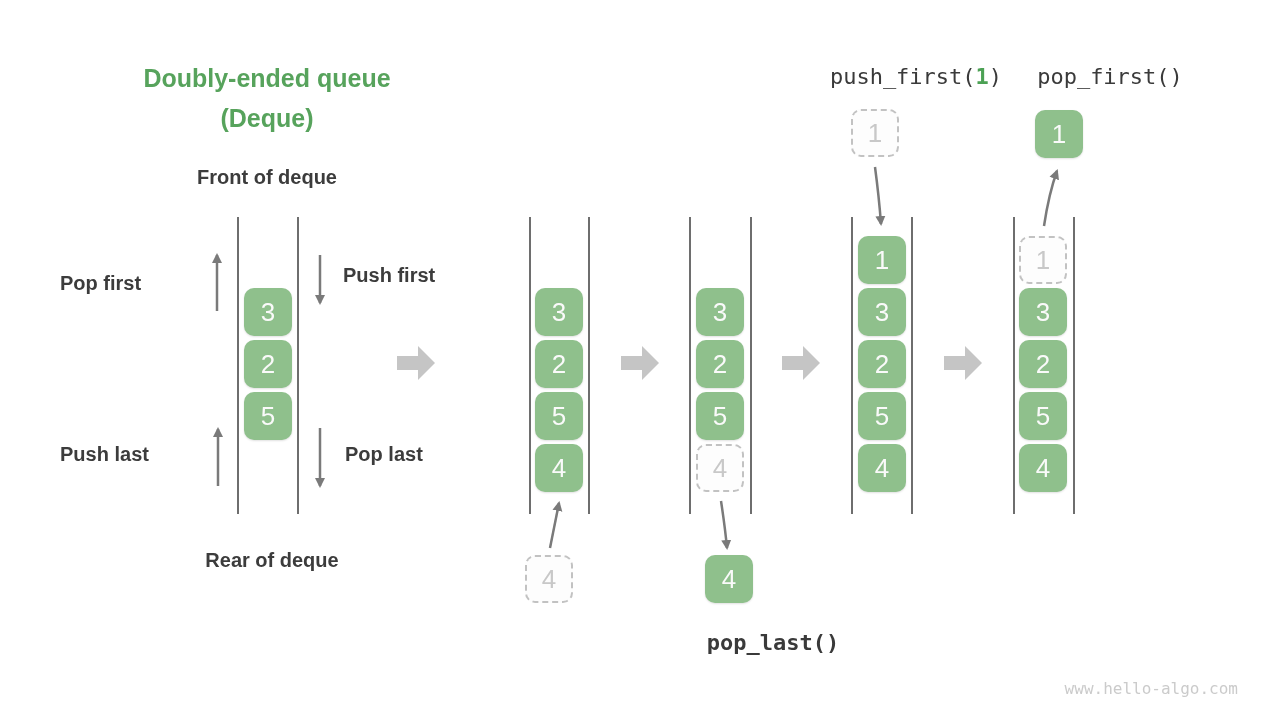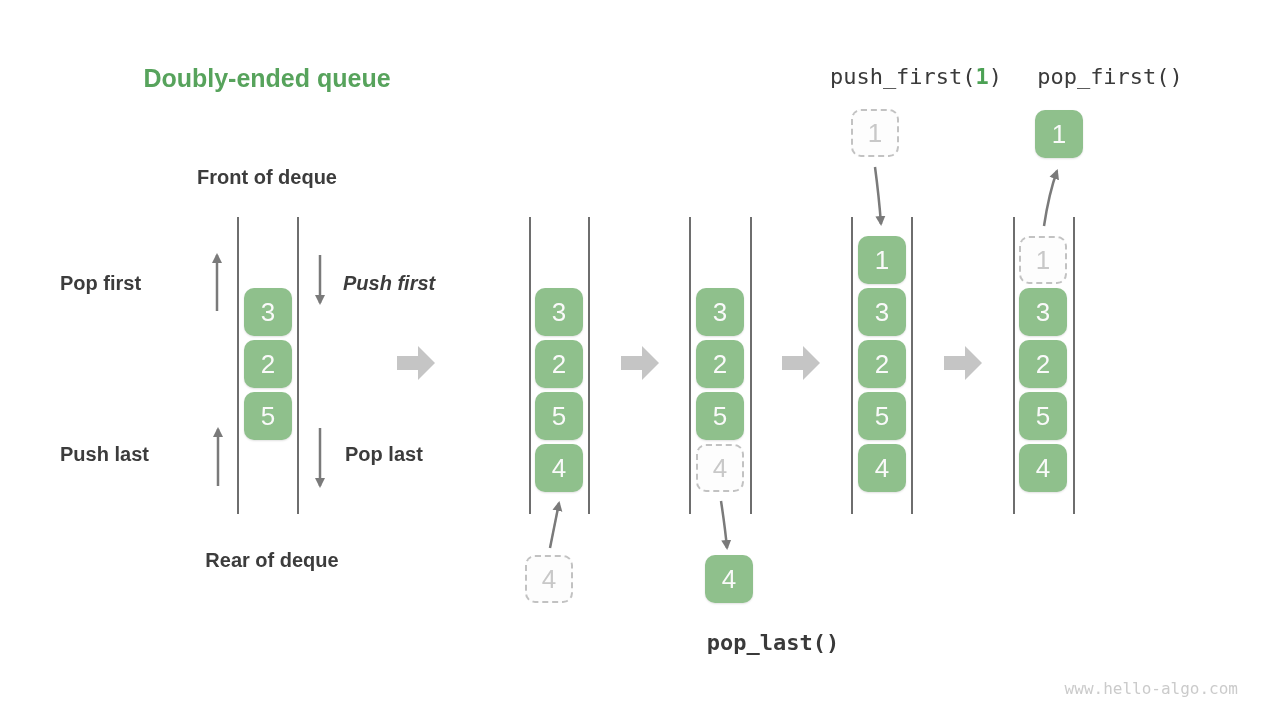--- a/index.html
+++ b/index.html
@@ -89,26 +89,27 @@
   }
   svg.overlay { position: absolute; left: 0; top: 0; pointer-events: none; }
 </style>
 </head>
 <body>
 
 <div class="canvas">
 
   <div class="abs title">
     <div>Doubly-ended queue</div>
+    <div>(Deque)</div>
   </div>
 
   <div class="abs side-label centered" style="left:267px; top:166px;">Front of deque</div>
   <div class="abs side-label centered" style="left:272px; top:549px;">Rear of deque</div>
   <div class="abs side-label right-align" style="left:60px; width:135px; top:272px;">Pop first</div>
-  <div class="abs side-label" style="left:343px; top:272px;font-style:italic;">Push first</div>
+  <div class="abs side-label" style="left:343px; top:264px;">Push first</div>
   <div class="abs side-label right-align" style="left:60px; width:135px; top:443px;">Push last</div>
   <div class="abs side-label" style="left:345px; top:443px;">Pop last</div>
 
   <div class="vline" style="left:237px;"></div>
   <div class="vline" style="left:297px;"></div>
   <div class="vline" style="left:529px;"></div>
   <div class="vline" style="left:588px;"></div>
   <div class="vline" style="left:689px;"></div>
   <div class="vline" style="left:750px;"></div>
   <div class="vline" style="left:851px;"></div>

